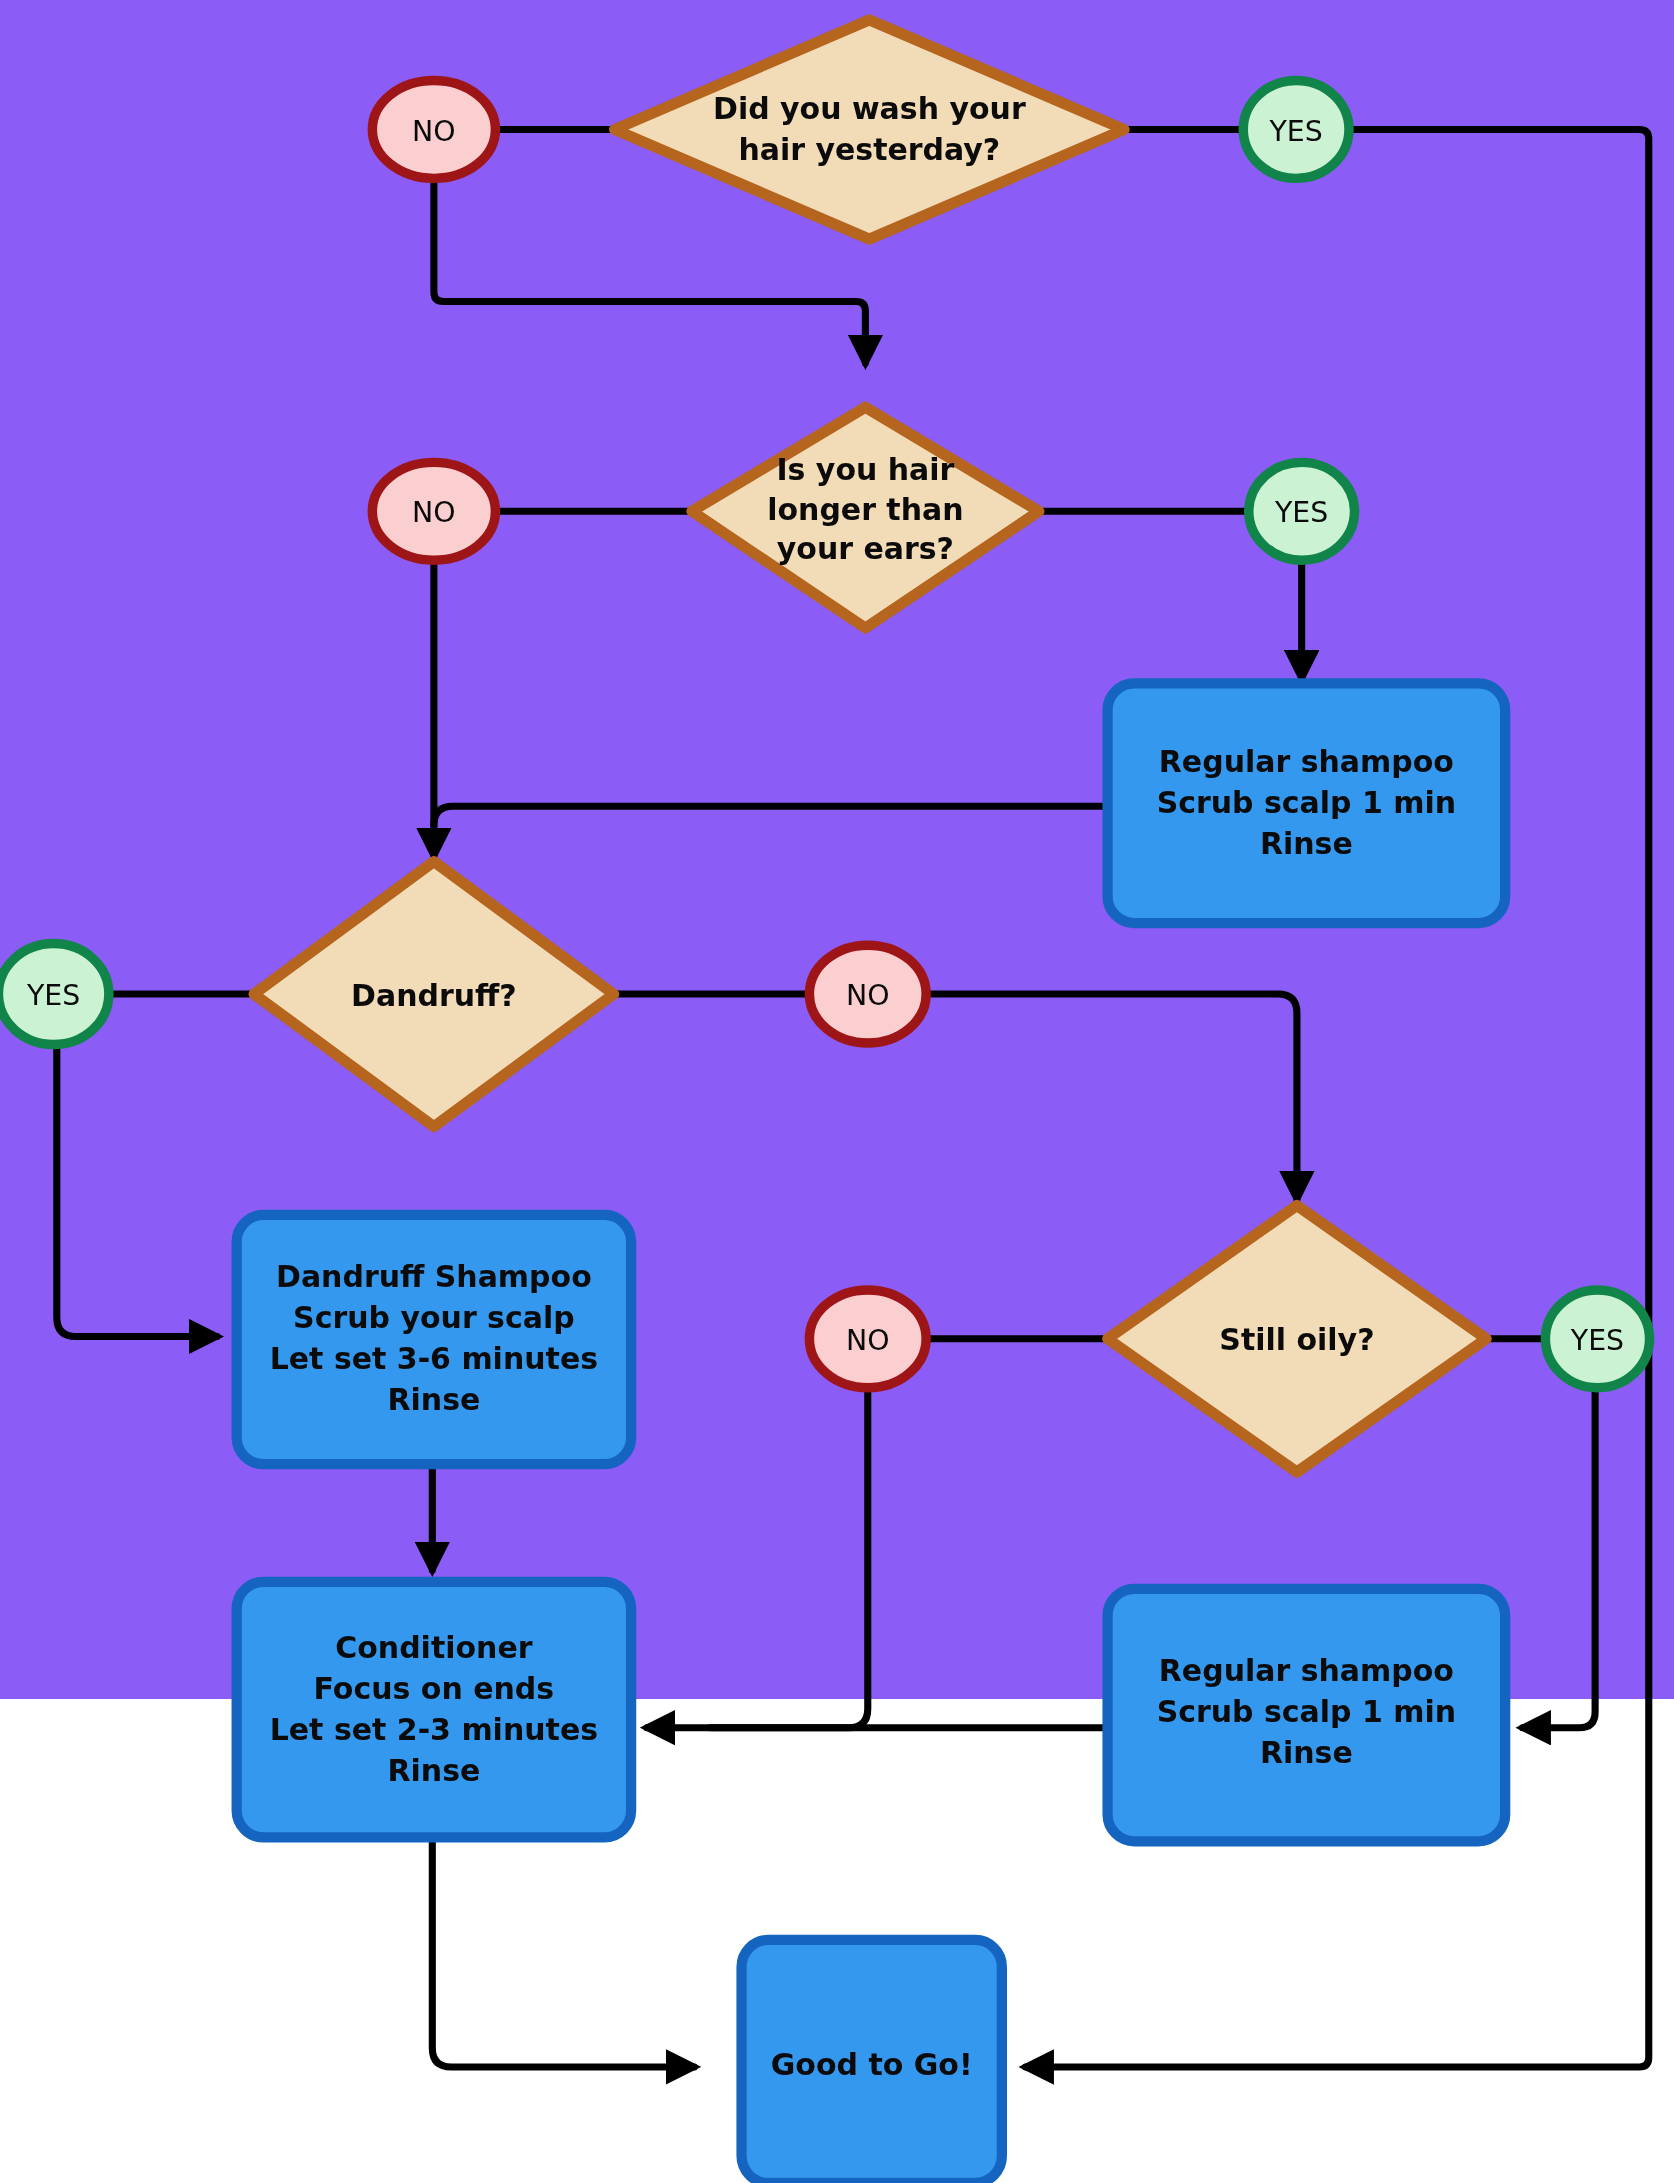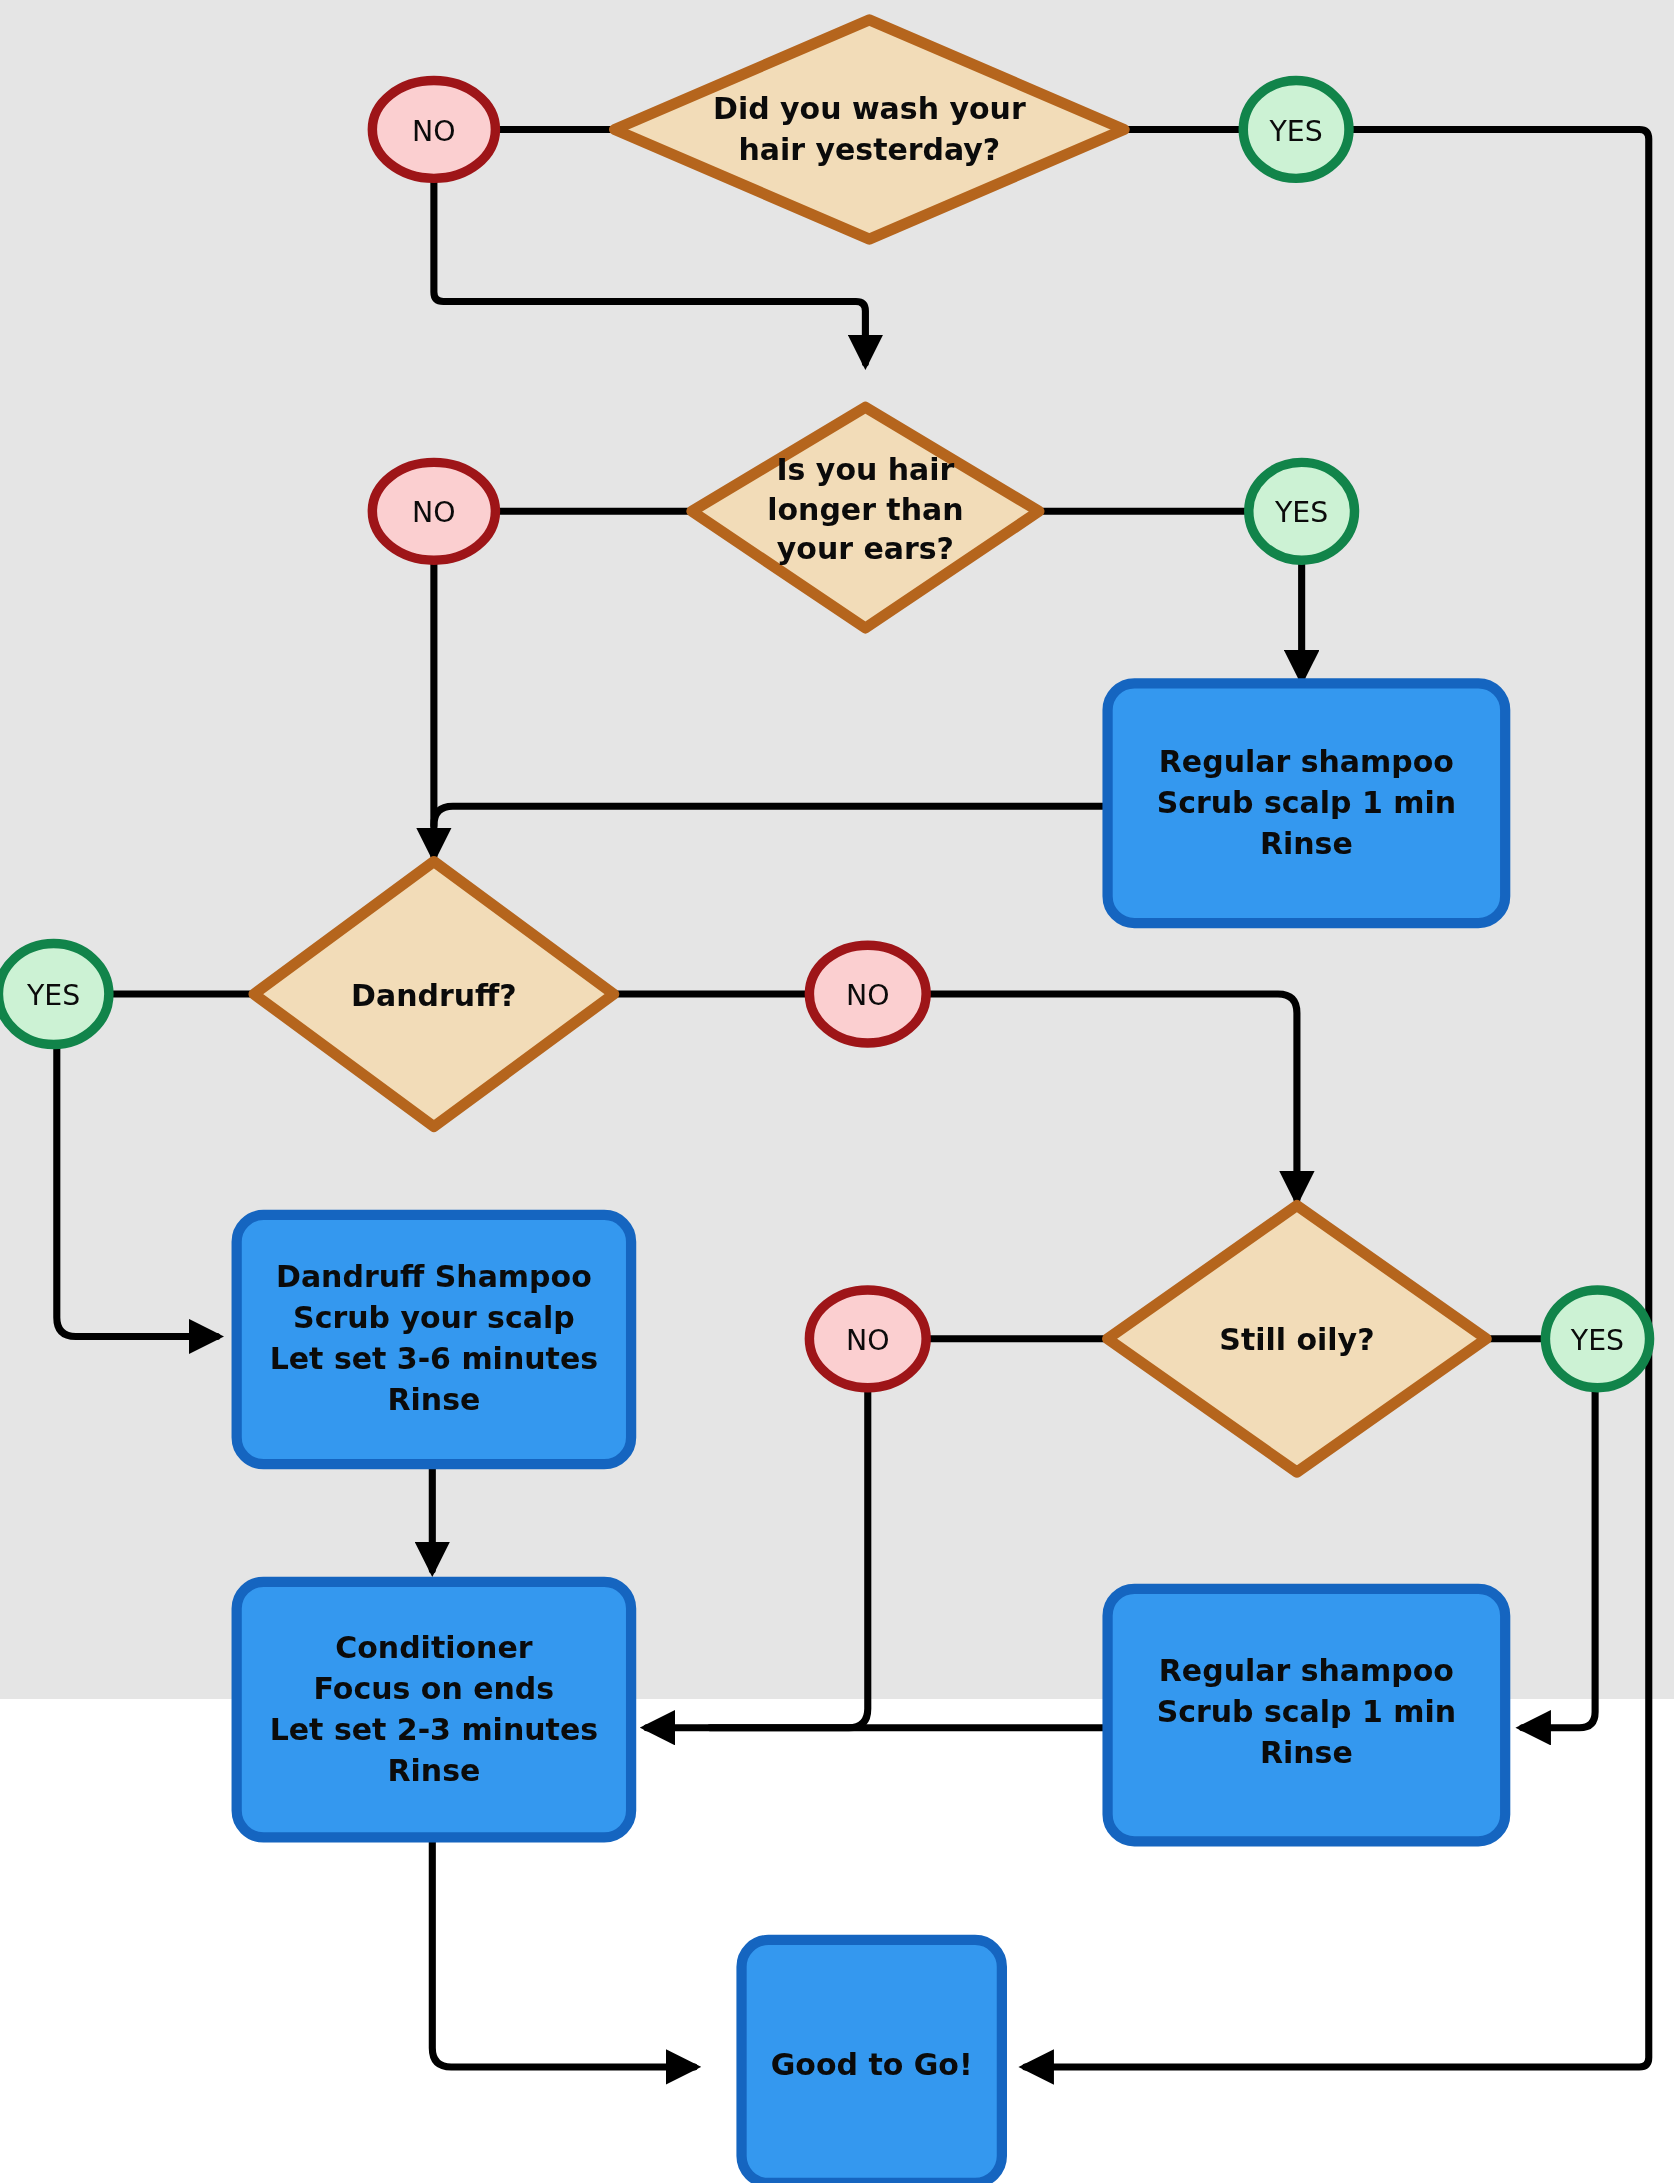--- a/index.html
+++ b/index.html
@@ -10,21 +10,21 @@
   body {
     width: 1674px;
     height: 2183px;
     font-family: "DejaVu Sans", sans-serif;
     overflow: hidden;
   }
   #flow-root {
     position: relative;
     width: 1674px;
     height: 1699px;
-    background: #e5e5e5;
+    background: #8b5cf6;
   }
   svg#flow-svg {
     position: absolute;
     top: 0;
     left: 0;
     width: 1674px;
     height: 2183px;
     display: block;
   }
   .node-text {

